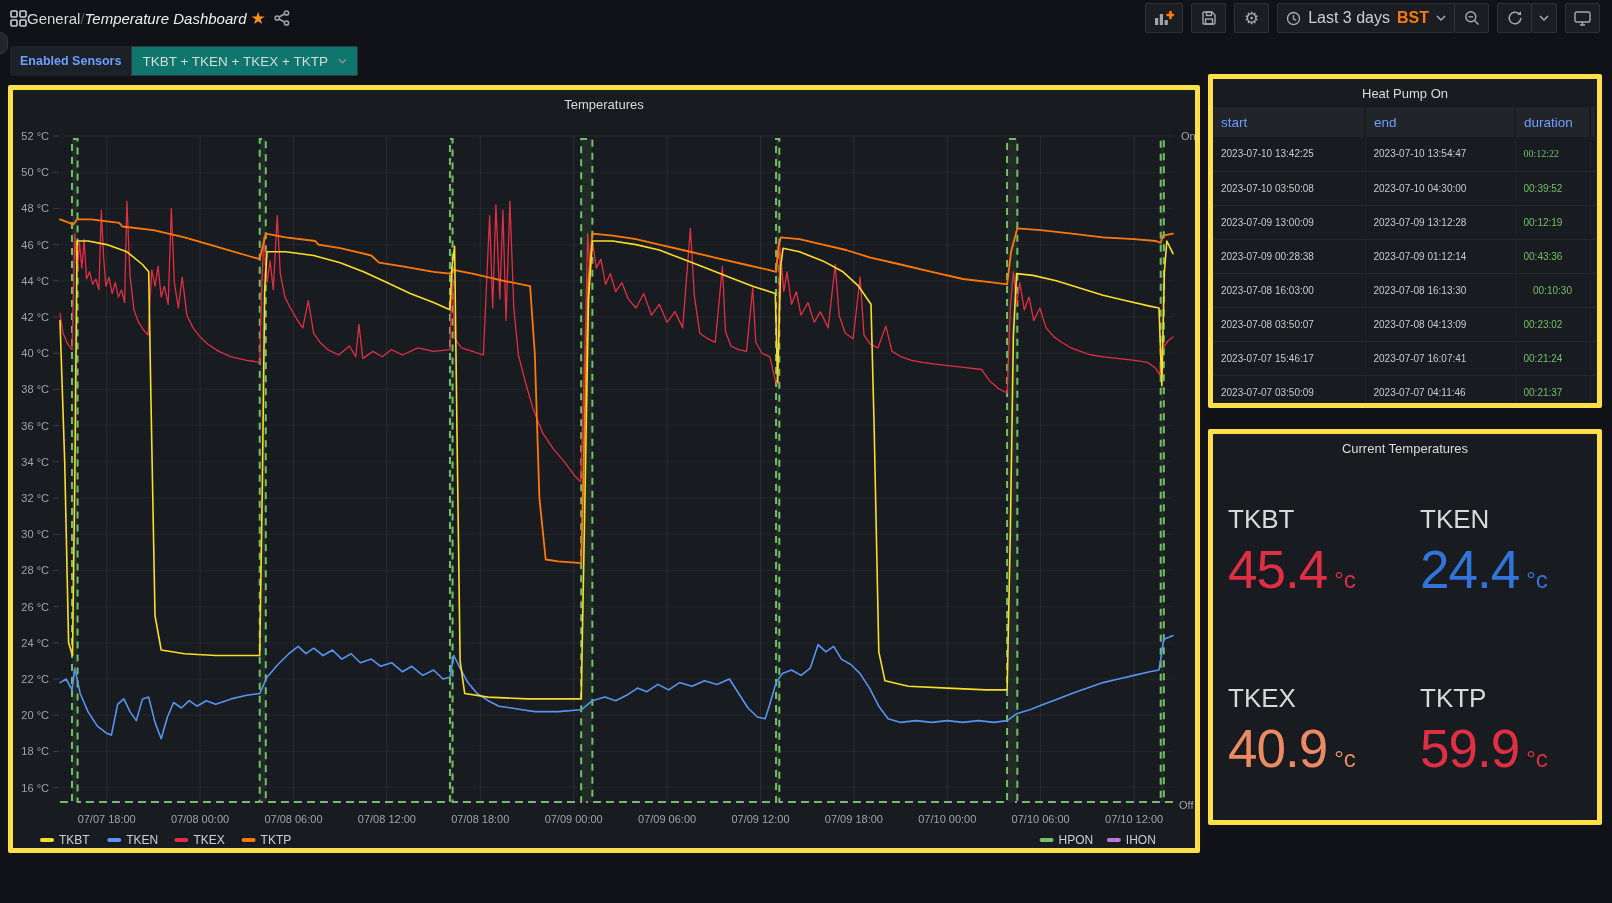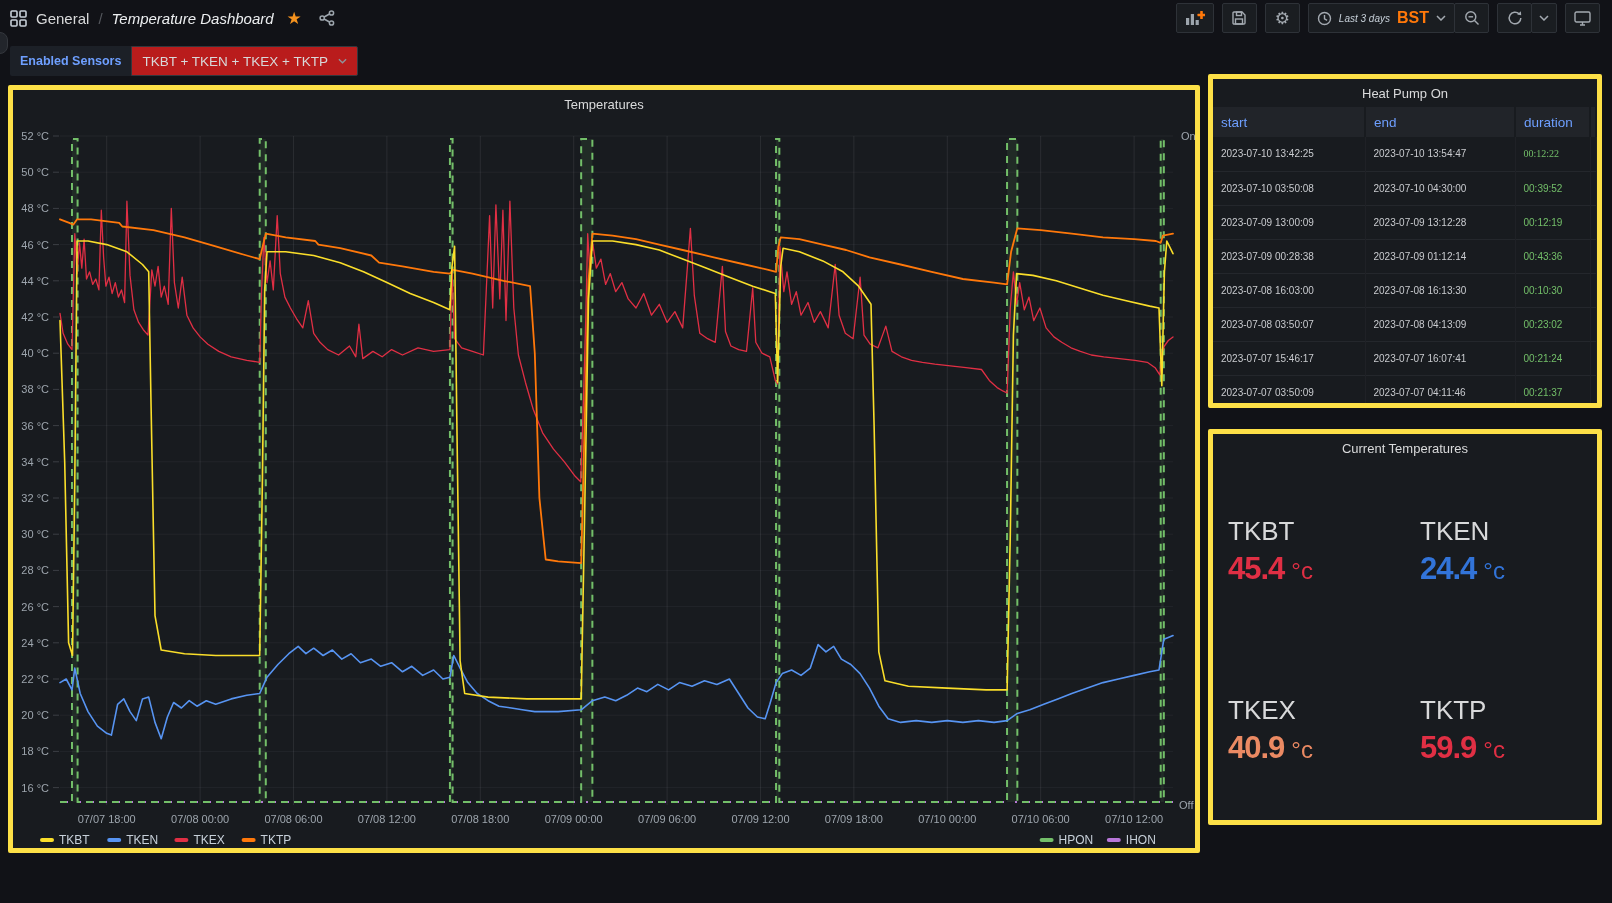--- a/index.html
+++ b/index.html
@@ -2,39 +2,39 @@
 <html><head>
 <meta charset="utf-8">
 <style>
   * { margin:0; padding:0; box-sizing:border-box; }
   html,body { background:#0e0f13; }
   body { font-family:"Liberation Sans", sans-serif; }
   .app { position:relative; width:1612px; height:903px; background:#111217; overflow:hidden; color:#d8d9da; }
 
   
   .topnav { position:absolute; left:0; top:0; width:1612px; height:36px; background:#111217; display:flex; align-items:center; justify-content:space-between; padding:0 12px 0 10px; }
-  .nav-left { display:flex; gap:9px; }
+  .nav-left { display:flex; }
   .crumb-section { font-size:15px; color:#d8d9da; cursor:pointer; }
   .crumb-sep { font-size:15px; color:#55585e; }
   .crumb-title { font-size:15px; color:#eceef0;font-style:italic; }
   .star { color:#f5921e; font-size:17px; line-height:1; cursor:pointer; margin-left:4px; }
   .icon { display:inline-flex; align-items:center; justify-content:center; color:#9da5ad; }
   .icon svg { display:block; }
   .nav-right { display:flex; align-items:center; gap:8px; }
   .navbtn { height:30px; min-width:35px; padding:0 8px; display:flex; align-items:center; justify-content:center; gap:7px; background:#1a1d21; border:1px solid #2e3238; border-radius:2px; color:#a3a9b0; cursor:pointer; font-size:13px; }
   .btn-group { display:flex; }
   .btn-group .navbtn + .navbtn { margin-left:-1px; }
-  .tp-text { color:#c7d0d9; font-size:10px; white-space:nowrap;font-style:italic; }
+  .tp-text { color:#c7d0d9; font-size:16px; white-space:nowrap; }
   .tp-tz { color:#ff780a; font-size:16px; font-weight:bold;text-align:center; }
   .gear-glyph { font-size:17px; line-height:1; }
 
   
   .subnav { position:absolute; left:10px; top:46px; display:flex; align-items:center; height:30px; }
   .var-label { height:30px; display:flex; align-items:center; padding:0 10px; background:#1c2027; color:#6e9fff; font-size:12.5px; font-weight:bold; border-radius:2px 0 0 2px; }
-  .var-value { height:30px; display:flex; align-items:center; gap:10px; padding:0 10px; background:#b91c1c; border:1px solid #34373d; border-radius:0 2px 2px 0; color:#d8d9da; font-size:13.5px; cursor:pointer; }
+  .var-value { height:30px; display:flex; align-items:center; gap:10px; padding:0 10px; background:#0f766e; border:1px solid #34373d; border-radius:0 2px 2px 0; color:#d8d9da; font-size:13.5px; cursor:pointer; }
   .sidebar-notch { position:absolute; left:-8px; top:32px; width:16px; height:22px; border-radius:11px; background:#22252b; border:1px solid #34373d; }
 
   
   .panel { position:absolute; background:#181b1f; border:5px solid #fde047; border-radius:2px; overflow:hidden; }
   .panel-title { position:absolute; left:0; top:0; width:100%; height:28px; display:flex; align-items:center; justify-content:center; font-size:13px; font-weight:500; color:#d9dadb; cursor:pointer; z-index:3; }
   .chart-panel { left:8px; top:85px; width:1192px; height:768px; }
   .table-panel { left:1208px; top:74px; width:394px; height:334px; }
   .stats-panel { left:1208px; top:429px; width:394px; height:396px; }
   .chart-svg { position:absolute; left:0; top:0; }
   svg text { font-family:"Liberation Sans", sans-serif; }
@@ -43,21 +43,21 @@
   .hp-table { position:absolute; left:0; top:28px; width:100%; border-collapse:collapse; table-layout:fixed; }
   .hp-table th { height:30px; text-align:left; font-weight:400; font-size:13.5px; color:#6e9fff; padding:0 8px; background:rgba(204,204,220,0.055); border-right:2px solid #181b1f; cursor:pointer; white-space:nowrap; overflow:hidden; }
   .hp-table td { height:34px; font-size:10px; color:#c9cbcf; padding:0 8px; border-top:1px solid rgba(204,204,220,0.07); border-right:1px solid rgba(204,204,220,0.04); white-space:nowrap; overflow:hidden; }
   .hp-table tbody tr:first-child td { border-top:none; }
 
   
   .stats-grid { position:absolute; left:0; top:28px; width:100%; height:calc(100% - 28px); display:grid; grid-template-columns:1fr 1fr; grid-template-rows:1fr 1fr; }
   .stat-cell { display:flex; flex-direction:column; justify-content:center; padding-left:15px; }
   .stat-name { font-size:26px; color:#d8d9da; margin-bottom:4px; }
   .stat-valrow { display:flex; align-items:baseline; gap:7px; }
-  .stat-value { font-size:31px; font-weight:700; letter-spacing:-1px; }
+  .stat-value { font-size:53px; font-weight:400; letter-spacing:-1px; }
   .stat-unit { font-size:24px; font-weight:500; }
 </style>
 </head>
 <body>
 
 <div class="app">
 
   <nav class="topnav">
     <div class="nav-left">
       <span class="icon">
@@ -321,21 +321,21 @@
           </tr>
           <tr>
             <td>2023-07-09 00:28:38</td>
             <td>2023-07-09 01:12:14</td>
             <td style="color: rgb(115, 191, 105);">00:43:36</td>
             <td></td>
           </tr>
           <tr>
             <td>2023-07-08 16:03:00</td>
             <td>2023-07-08 16:13:30</td>
-            <td style="color: rgb(115, 191, 105);">00:10:30</td>
+            <td style="color: rgb(115, 191, 105); text-align: center;">00:10:30</td>
             <td></td>
           </tr>
           <tr>
             <td>2023-07-08 03:50:07</td>
             <td>2023-07-08 04:13:09</td>
             <td style="color: rgb(115, 191, 105);">00:23:02</td>
             <td></td>
           </tr>
           <tr>
             <td>2023-07-07 15:46:17</td>

